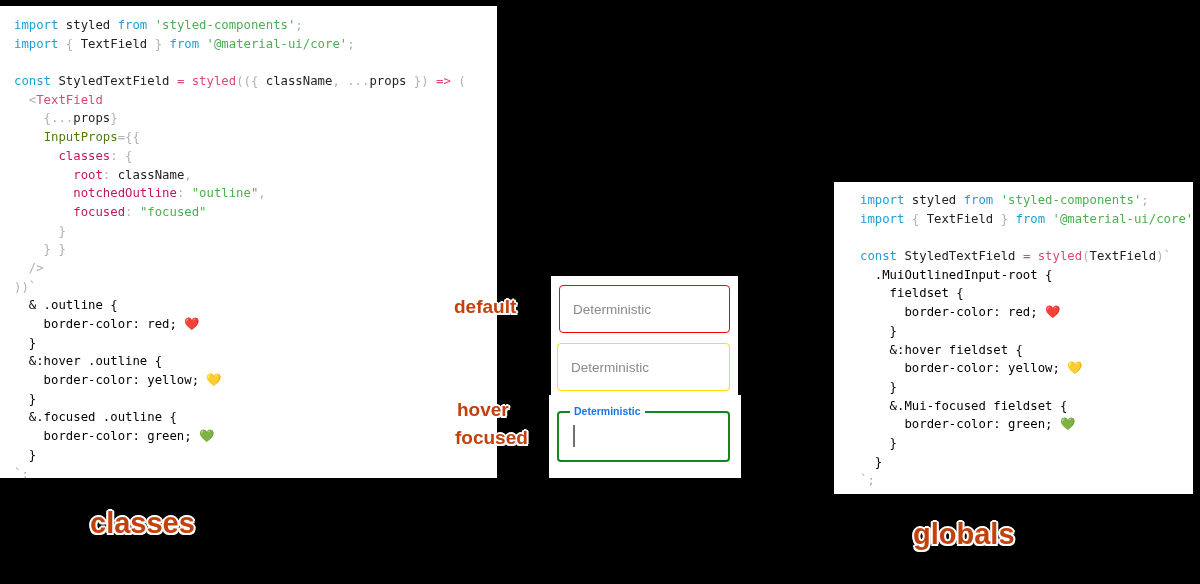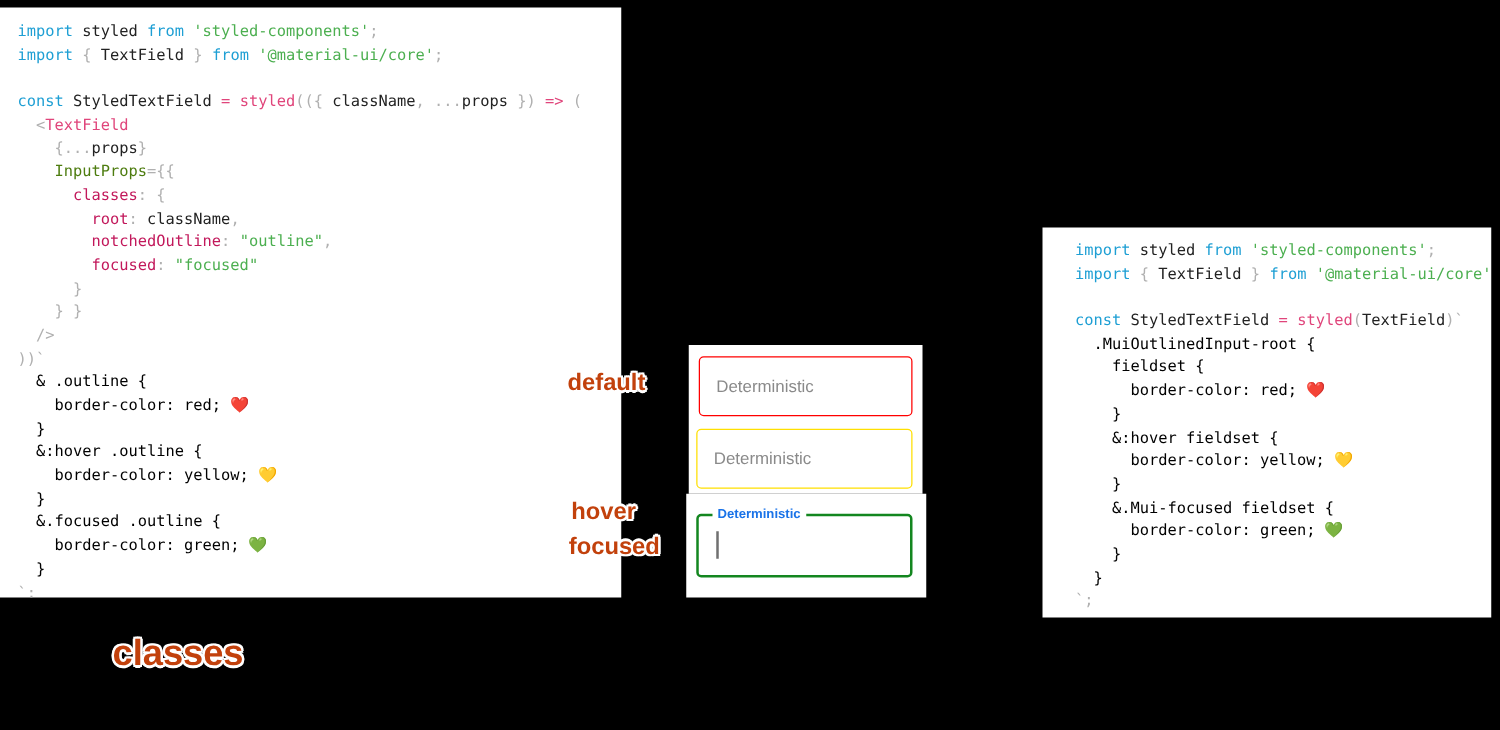--- a/index.html
+++ b/index.html
@@ -157,14 +157,15 @@
 
   <div class="tf" id="tf-focused">
     <span class="notch-label">Deterministic</span>
     <span class="caret"></span>
   </div>
 
   <div class="anno" id="anno-default">default</div>
   <div class="anno" id="anno-hover">hover</div>
   <div class="anno" id="anno-focused">focused</div>
   <div class="anno" id="anno-classes">classes</div>
+  <div class="anno" id="anno-globals">globals</div>
 
 </div>
 
 </body></html>

